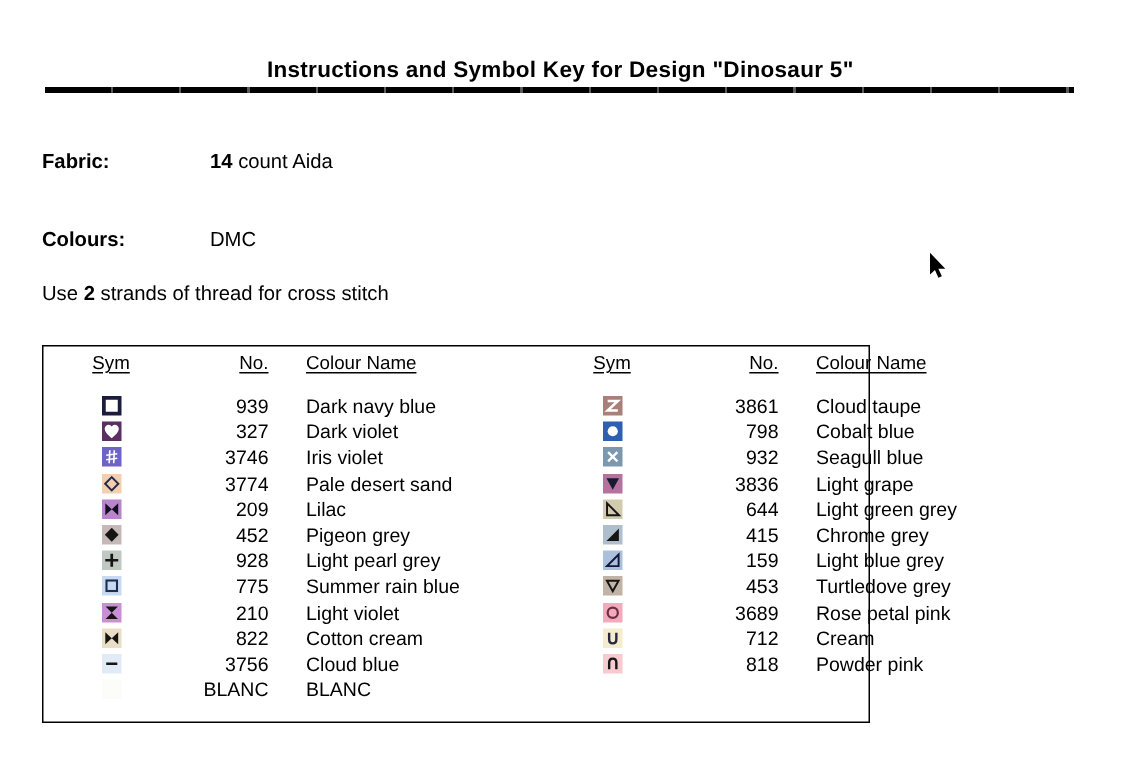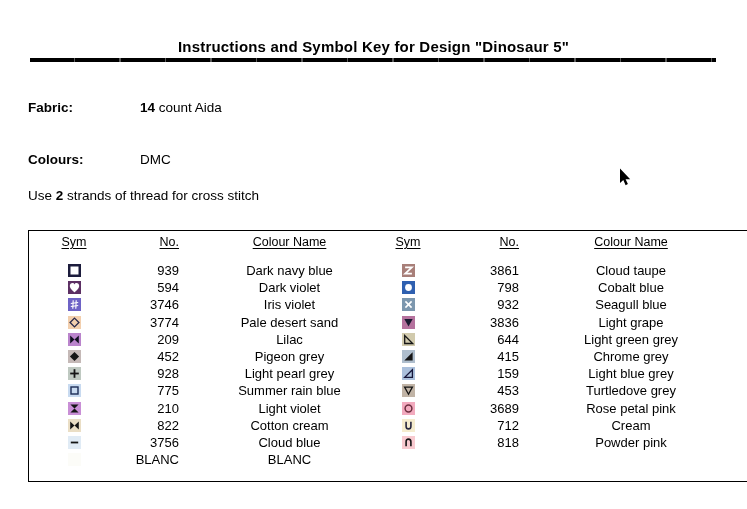--- a/index.html
+++ b/index.html
@@ -18,22 +18,22 @@
   .inforow{position:absolute;left:0;width:100%;height:16px;font-size:13.5px;line-height:16px;}
   .inforow .lbl{position:absolute;left:28px;font-weight:bold;}
   .inforow .val{position:absolute;left:140px;}
   .inforow .lbl2{position:absolute;left:303px;font-weight:bold;}
   .inforow .val2{position:absolute;left:341px;}
   .r-fabric{top:100px}.r-stitches{top:117px}.r-colours{top:152px}
   .r-strands{top:188px}
   .r-strands .txt{position:absolute;left:28px;}
   b{font-weight:bold}
   .key-box{
-    position:absolute;left:28px;top:230px;width:720px;height:252px;
-    border:1.5px solid #000;box-sizing:border-box;background:#fff;text-align:center;
+    position:absolute;left:28px;top:230px;width:552px;height:252px;
+    border:1.5px solid #000;box-sizing:border-box;background:#fff;
   }
   .half{position:absolute;top:0;height:100%;}
   .half-left{left:0;width:346px;}
   .half-right{left:346px;width:343px;}
   .krow{display:grid;align-items:center;height:17.2px;font-size:13px;}
   .half-left .krow{grid-template-columns:90px 60px 1fr;}
   .half-right .krow{grid-template-columns:66px 78px 1fr;}
   .khead{margin-top:3px;height:16px;font-size:12.5px;}
   .khead span{text-decoration:underline;text-underline-offset:2px;}
   .krows{margin-top:12px;}
@@ -86,21 +86,21 @@
             <span class="kname">Dark navy blue</span>
           </div>
           <div class="krow">
             <span class="sym-wrap">
               <span class="sym-cell" style="background: rgb(92, 47, 99);">
                 <svg width="13" height="13" viewBox="0 0 13 13">
                   <path d="M6.5 11.2 C6.5 11.2 1.8 7.8 1.8 4.9 C1.8 3.3 3 2.1 4.5 2.1 C5.4 2.1 6.1 2.6 6.5 3.4 C6.9 2.6 7.6 2.1 8.5 2.1 C10 2.1 11.2 3.3 11.2 4.9 C11.2 7.8 6.5 11.2 6.5 11.2 Z" fill="#ffffff"></path>
                 </svg>
               </span>
             </span>
-            <span class="kno">594</span>
+            <span class="kno">327</span>
             <span class="kname">Dark violet</span>
           </div>
           <div class="krow">
             <span class="sym-wrap">
               <span class="sym-cell" style="background: rgb(110, 99, 198);">
                 <svg width="13" height="13" viewBox="0 0 13 13">
                   <g stroke="#ffffff" stroke-width="1.1" fill="none">
                     <line x1="5.2" y1="2.2" x2="4.8" y2="10.8"></line>
                     <line x1="8.2" y1="2.2" x2="7.8" y2="10.8"></line>
                     <line x1="2.8" y1="5.5" x2="10.2" y2="4.5"></line>

